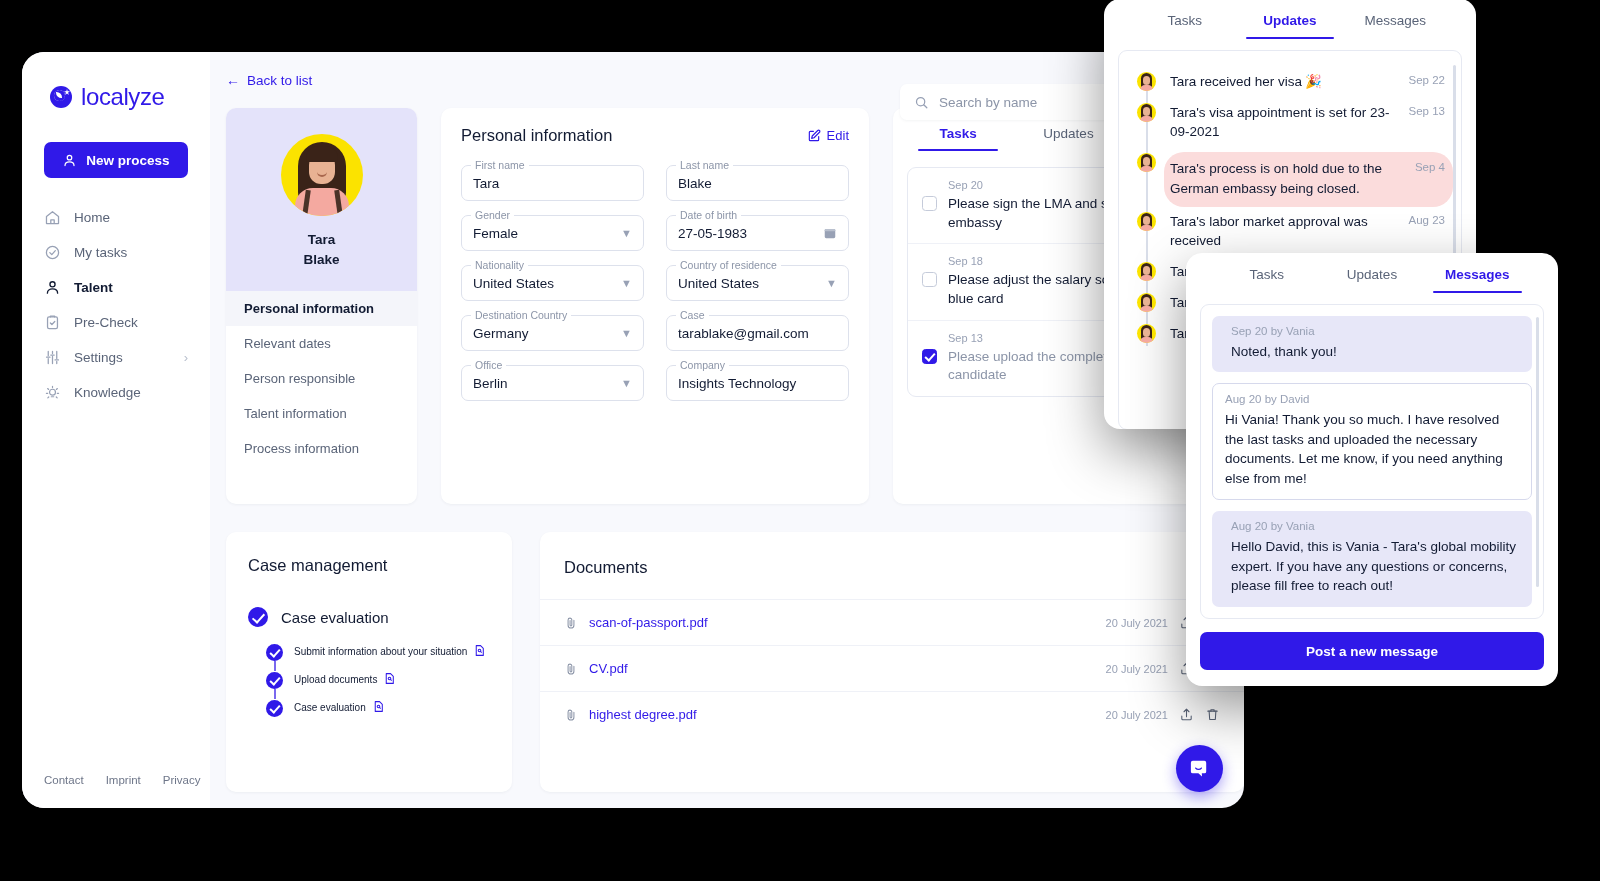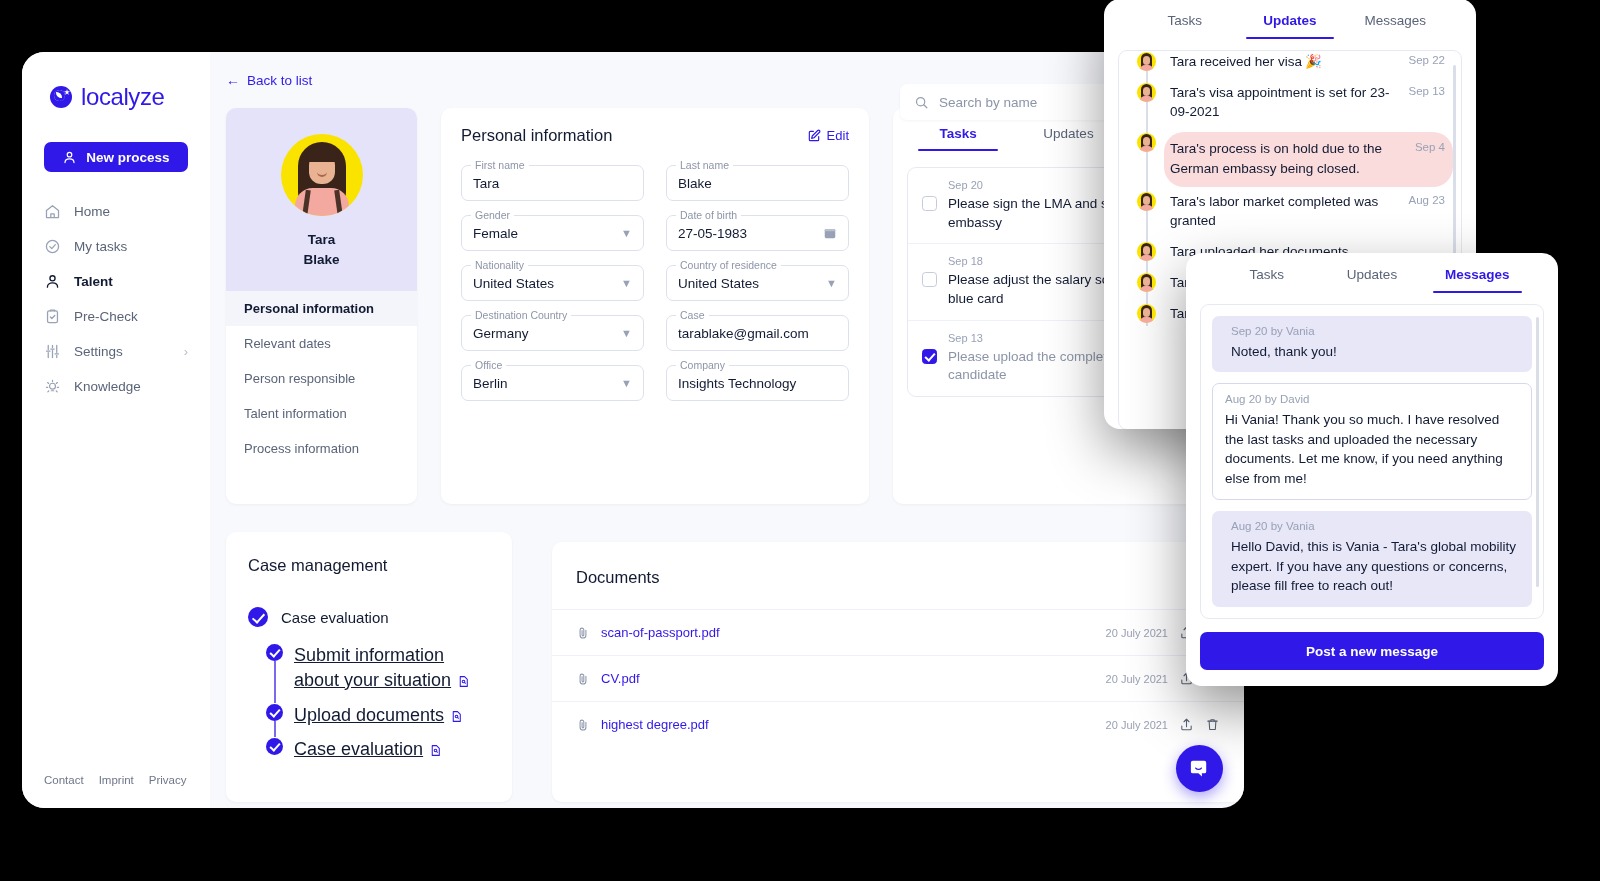--- a/index.html
+++ b/index.html
@@ -42,21 +42,21 @@
   .brand-mark::after {
     content: ""; position: absolute; right: 2px; top: 3px;
     width: 6px; height: 6px;
     background: #FFFFFF;
     clip-path: polygon(50% 0%, 61% 36%, 100% 38%, 69% 60%, 79% 100%, 50% 74%, 21% 100%, 31% 60%, 0% 38%, 39% 36%);
   }
   .brand-text { font-size: 24px; color: #3019E8; letter-spacing: -0.4px; font-weight: 400; }
 
   .new-process {
     margin: 26px 22px 0 22px;
-    height: 30px;
+    height: 36px;
     background: #3019E8;
     color: #fff;
     border-radius: 7px;
     display: flex; align-items: center; justify-content: center; gap: 9px;
     font-size: 13.5px; font-weight: bold;
     cursor: pointer;
     border: none;
     font-family: inherit;
   }
   .np-icon { width: 15px; height: 15px; display: block; }
@@ -67,21 +67,21 @@
     padding: 0 22px; color: #5A6478; font-size: 13.5px;
     cursor: pointer;
   }
   .nav-item.active { color: #121B33; font-weight: bold; }
   .nav-item .ico { width: 17px; height: 17px; flex: 0 0 17px; display:block; color: #98A1B5; }
   .nav-item.active .ico { color: #121B33; }
   .nav-item .chev { margin-left: auto; color: #B9C0CE; font-size: 13px; }
 
   .footer-links {
     margin-top: auto; padding: 0 0 22px 22px;
-    display: flex; gap: 15px; font-size: 11.5px; color: #6E7689;
+    display: flex; gap: 22px; font-size: 11.5px; color: #6E7689;
   }
   .footer-links span { cursor: pointer; }
 
   
   .content { flex: 1; position: relative; overflow: hidden; }
   .topbar { height: 56px; display: flex; align-items: center; padding: 0 0 0 16px; }
   .back-link { display: flex; align-items: center; gap: 7px; color: #3019E8; font-size: 13.5px; cursor: pointer; }
   .back-arrow { font-size: 14px; line-height: 1; }
   .search-box {
     position: absolute; left: 690px; top: 32px;
@@ -186,21 +186,21 @@
   .task-check.checked::after {
     content: ""; position: absolute; left: 4px; top: 1px;
     width: 4px; height: 8px; border: solid #fff; border-width: 0 2px 2px 0;
     transform: rotate(42deg);
   }
   .task-date { font-size: 11px; color: #98A1B5; margin-bottom: 4px; }
   .task-text { font-size: 13.5px; color: #121B33; line-height: 1.38; }
   .task-row.done .task-text { color: #8C95A8; }
 
   
-  .row2 { display: flex; gap: 40px; padding: 28px 0 0 16px; align-items: flex-end; }
+  .row2 { display: flex; gap: 28px; padding: 28px 0 0 16px; align-items: flex-start; }
   .case-card {
     width: 286px; flex: 0 0 286px;
     background: #FFFFFF; border-radius: 10px; padding: 24px 22px 30px;
     min-height: 260px;
     box-shadow: 0 1px 3px rgba(20,30,60,0.05);
   }
   .case-title { font-size: 16.5px; color: #121B33; margin-bottom: 32px; }
   .case-step { display: flex; align-items: center; gap: 13px; margin-bottom: 16px; }
   .badge {
     width: 20px; height: 20px; flex: 0 0 20px; border-radius: 50%;
@@ -210,21 +210,21 @@
     content: ""; position: absolute; left: 7px; top: 4px;
     width: 5px; height: 10px; border: solid #fff; border-width: 0 2px 2px 0;
     transform: rotate(42deg);
   }
   .case-step-title { font-size: 15px; color: #121B33; }
   .substeps { margin-left: 18px; position: relative; }
   .substep { display: flex; align-items: flex-start; gap: 11px; margin-bottom: 10px; position: relative; }
   .substep .badge { width: 17px; height: 17px; flex: 0 0 17px; margin-top: 1px; z-index: 2; }
   .substep .badge::after { left: 6px; top: 3px; width: 4px; height: 8px; border-width: 0 2px 2px 0; }
   .substep-line { position: absolute; left: 8px; top: 18px; bottom: -10px; width: 1.5px; background: #7A68EE; z-index: 1; }
-  .substep-text { font-size: 18px; color: #121B33; line-height: 1.38; text-decoration: underline; }
+  .substep-text { font-size: 10px; color: #121B33; line-height: 1.38; }
   .doc-ico { width: 13px; height: 15px; display: inline-block; vertical-align: -3px; margin-left: 6px; color: #3019E8; }
 
   .docs-card {
     flex: 1; min-width: 0;
     background: #FFFFFF; border-radius: 10px;
     min-height: 260px;
     box-shadow: 0 1px 3px rgba(20,30,60,0.05);
     overflow: hidden;
   }
   .docs-title { font-size: 16.5px; color: #121B33; padding: 26px 24px 22px; }
@@ -250,21 +250,21 @@
     flex: 1; text-align: center; padding: 14px 0 11px;
     font-size: 13.5px; color: #5A6478; position: relative; cursor: pointer;
   }
   .fu-tab.active { color: #3019E8; font-weight: bold; }
   .fu-tab.active::after {
     content: ""; position: absolute; left: 8%; right: 8%; bottom: 0;
     height: 2.5px; background: #3019E8; border-radius: 2px;
   }
   .fu-list {
     margin: 11px 14px 0; border: 1px solid #E6E9F2; border-radius: 9px;
-    padding: 0 8px 12px 0; position: relative; height: 380px;
+    padding: 20px 8px 12px 0; position: relative; height: 380px;
   }
   .upd-row { display: flex; align-items: flex-start; gap: 12px; padding: 0 0 0 18px; position: relative; }
   .upd-av {
     width: 19px; height: 19px; flex: 0 0 19px; border-radius: 50%;
     background: #FBE300; position: relative; overflow: hidden; z-index: 2; margin-top: 1px;
   }
   .upd-av .h { position:absolute; left:4px; top:1px; width:11px; height:16px; background:#3A2318; border-radius:6px 6px 4px 4px; }
   .upd-av .f { position:absolute; left:6px; top:4px; width:7px; height:9px; background:#E8B293; border-radius:4px; }
   .upd-av .b { position:absolute; left:3px; bottom:0; width:13px; height:6px; background:#F4A9A0; border-radius:5px 5px 0 0; }
   .upd-line { position: absolute; left: 27px; top: 20px; width: 1.5px; background: #D9DEE9; }
@@ -703,21 +703,21 @@
       </div>
 
       <div class="upd-row">
         <span class="upd-line" style="height:40px"></span>
         <span class="upd-av">
             <span class="h"></span>
             <span class="f"></span>
             <span class="b"></span>
           </span>
         <span class="upd-body">
-          <span class="upd-text">Tara's labor market completed was granted</span>
+          <span class="upd-text">Tara's labor market approval was received</span>
           <span class="upd-date">Aug 23</span>
         </span>
       </div>
 
       <div class="upd-row">
         <span class="upd-line" style="height:34px"></span>
         <span class="upd-av">
             <span class="h"></span>
             <span class="f"></span>
             <span class="b"></span>

